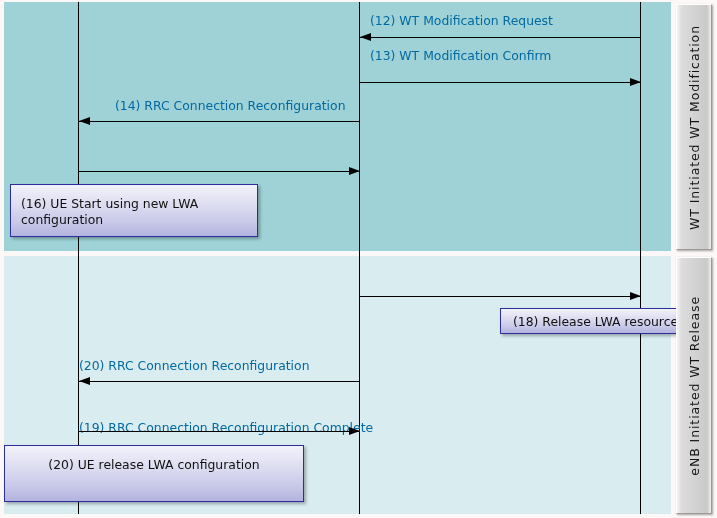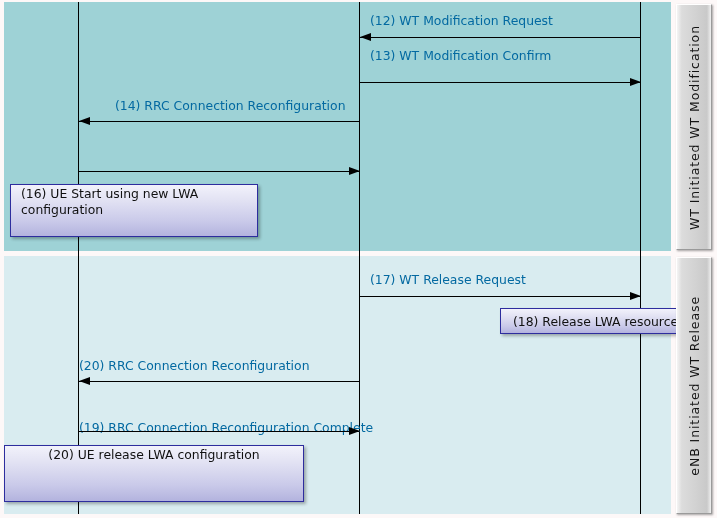--- a/index.html
+++ b/index.html
@@ -67,21 +67,21 @@
   
   .note{
     position:absolute;
     box-sizing:border-box;
     border:1.6px solid #2d2d9e;
     background:linear-gradient(to bottom,#f2f2fb 0%,#e2e2f3 30%,#c9c9e9 72%,#b3b3de 100%);
     box-shadow:2px 2px 3px rgba(0,0,0,.30);
     font-size:12.4px;
     color:#111;
     line-height:16px;
-    padding:1px 10px;
+    padding:11px 10px;
   }
   .note-inline{padding:5px 12px;}
 </style>
 </head>
 <body>
 
 <div id="canvas">
 
   <div class="frag frag-top"></div>
   <div class="frag frag-bot"></div>
@@ -105,21 +105,20 @@
   <div class="arrowhead arrow-left" style="left:79px;top:116.5px;"></div>
 
   <div class="msg" style="left:79px;top:171px;width:280px;"></div>
   <div class="arrowhead arrow-right" style="left:349px;top:166.5px;"></div>
 
   <div class="note" style="left:10px;top:184px;width:248px;height:53px;">
     <div>(16) UE Start using new LWA</div>
     <div>configuration</div>
   </div>
 
-  <div class="msg-label" style="left:370px;top:273px;">(17) WT Release Request</div>
   <div class="msg" style="left:360px;top:296px;width:280px;"></div>
   <div class="arrowhead arrow-right" style="left:630px;top:291.5px;"></div>
 
   <div class="note note-inline" style="left:468px;top:308px;width:199px;height:26px;margin-left:32px;">
     <div>(18) Release LWA resource</div>
   </div>
 
   <div class="msg-label" style="left:79px;top:359px;">(20) RRC Connection Reconfiguration</div>
   <div class="msg" style="left:79px;top:381px;width:280px;"></div>
   <div class="arrowhead arrow-left" style="left:79px;top:376.5px;"></div>

